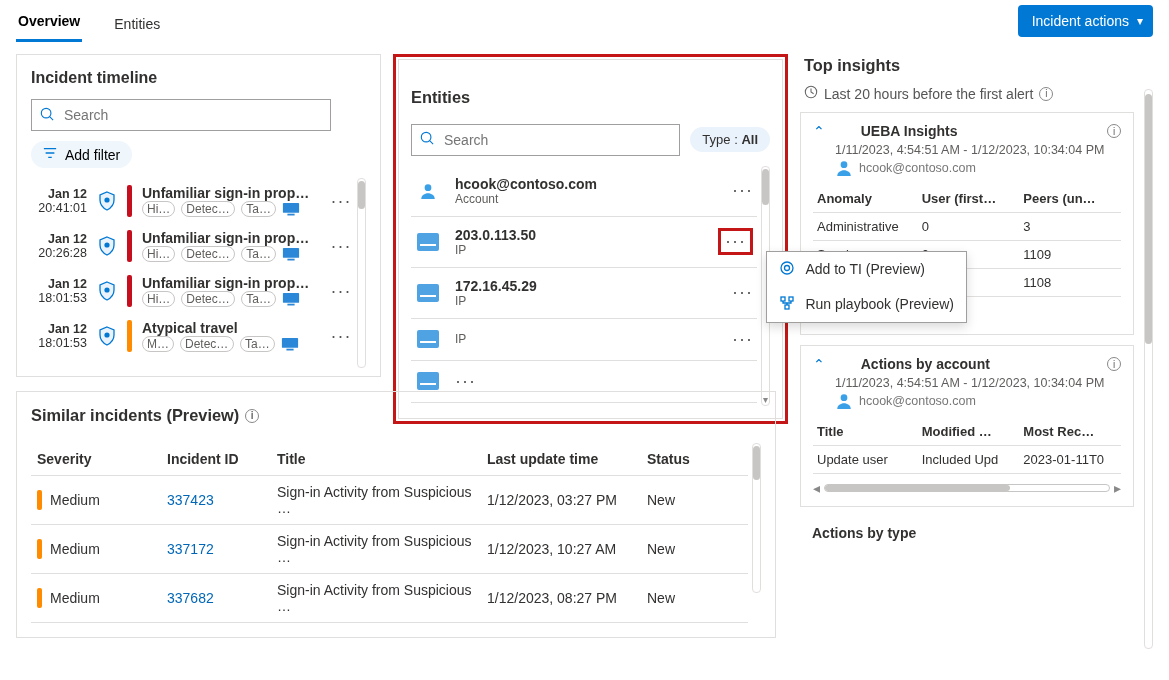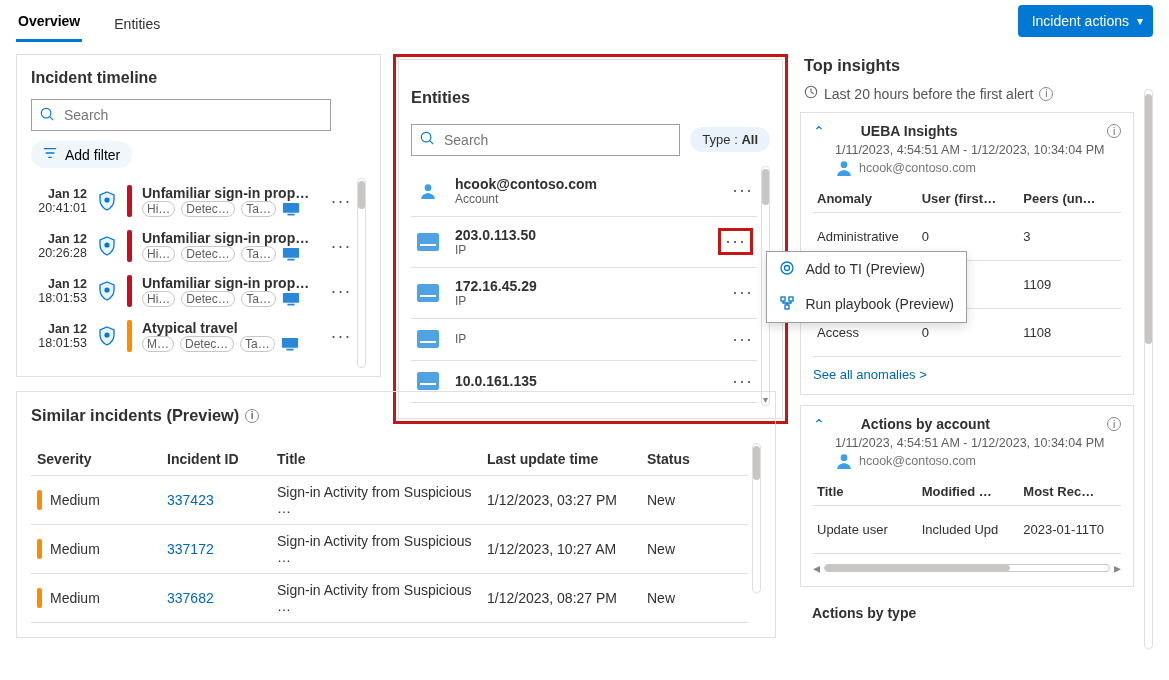--- a/index.html
+++ b/index.html
@@ -100,21 +100,21 @@
   .rcards { display:flex; flex-direction:column; gap:10px; }
   .rcards-wrap { display:flex; gap:6px; }
   .rcards-col { flex:1; min-width:0; }
   .icard { border:1px solid var(--border); padding:10px 12px; }
   .icard .ic-head { display:flex; align-items:center; gap:8px; }
   .icard .ic-title { font-weight:600; flex:1;padding-left:28px;}
   .icard .dates { font-size:12.5px; color:var(--subtle); margin:4px 0 2px 22px; }
   .icard .user { font-size:12.5px; color:#777; display:flex; align-items:center; gap:6px; margin-left:22px; }
   .icard table { width:100%; border-collapse:collapse; font-size:13px; margin-top:8px;}
   .icard th { text-align:left; font-weight:600; padding:6px 4px; border-bottom:1px solid var(--border); overflow:hidden; text-overflow:ellipsis;white-space:nowrap; max-width:0;}
-  .icard td { padding:16px 4px; border-bottom:1px solid var(--border); overflow:hidden; text-overflow:ellipsis; white-space:nowrap; max-width:0;}
+  .icard td { padding:6px 4px; border-bottom:1px solid var(--border); overflow:hidden; text-overflow:ellipsis; white-space:nowrap; max-width:0;}
   .see-all { color: var(--link); margin:10px 0 2px 0; font-size:13px; cursor:pointer;}
   .hscroll { display:flex; align-items:center; gap:4px; color:#888; margin:6px 0 0 0;}
   .hscroll .track { flex:1; height:8px; border:1px solid var(--border-dark); position:relative; border-radius:4px;}
   .hscroll .thumb { position:absolute; left:0; top:0; bottom:0; width:65%; background:#c8c6c4; border-radius:3px;}
 
   .chev-up { display:inline-block; transform: rotate(180deg); color: var(--blue);}
   .info-ico { width:14px; height:14px; border:1.3px solid #888; border-radius:50%; display:inline-flex; align-items:center; justify-content:center; font-size:10px; color:#666;}
 
   .monitor-ico { color:var(--blue); width:18px; }
   .person-svg { width:18px; height:18px; color:#3aa0e8;}
@@ -402,24 +402,20 @@
                 </div>
     <div class="ent-body">
       <div class="ent-type">IP</div>
     </div>
     <span class="ent-more">···</span>
               </div>
               <div class="ent-row">
     <div class="ent-icon">
                   <span class="ip-svg-wrap"></span>
                 </div>
-    <div class="ent-body">
-      <div class="ent-name">10.0.161.135</div>
-      <div class="ent-type"></div>
-    </div>
     <span class="ent-more">···</span>
               </div>
             </div>
           <div class="vscroll-track" style="height:240px;">
             <div class="vscroll-thumb" style="top:2px;height:36px;"></div>
             <div style="position:absolute;bottom:0;left:0;right:0;text-align:center;color:#888;font-size:10px;">▾</div>
           </div>
         </div>
       </div>
     </div>

